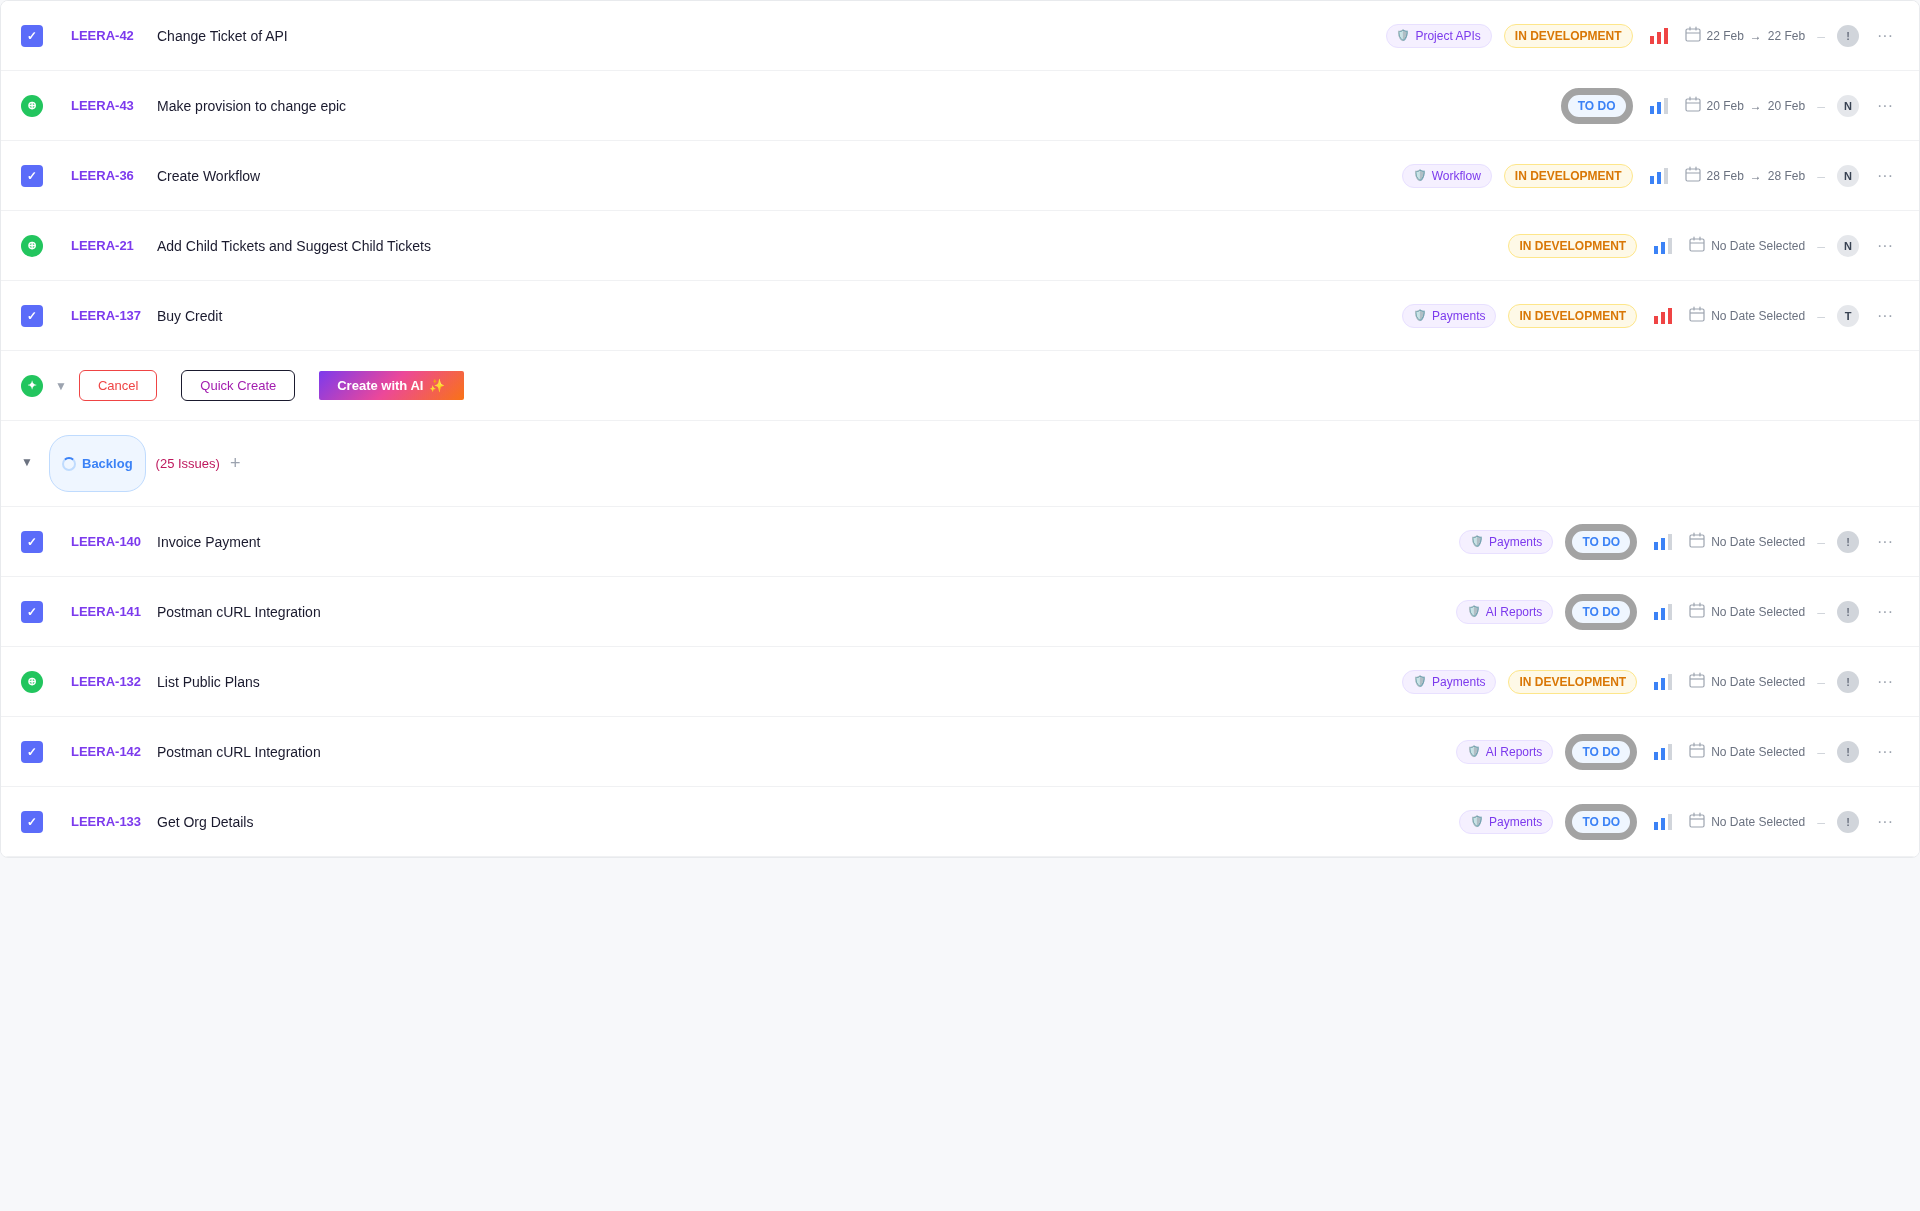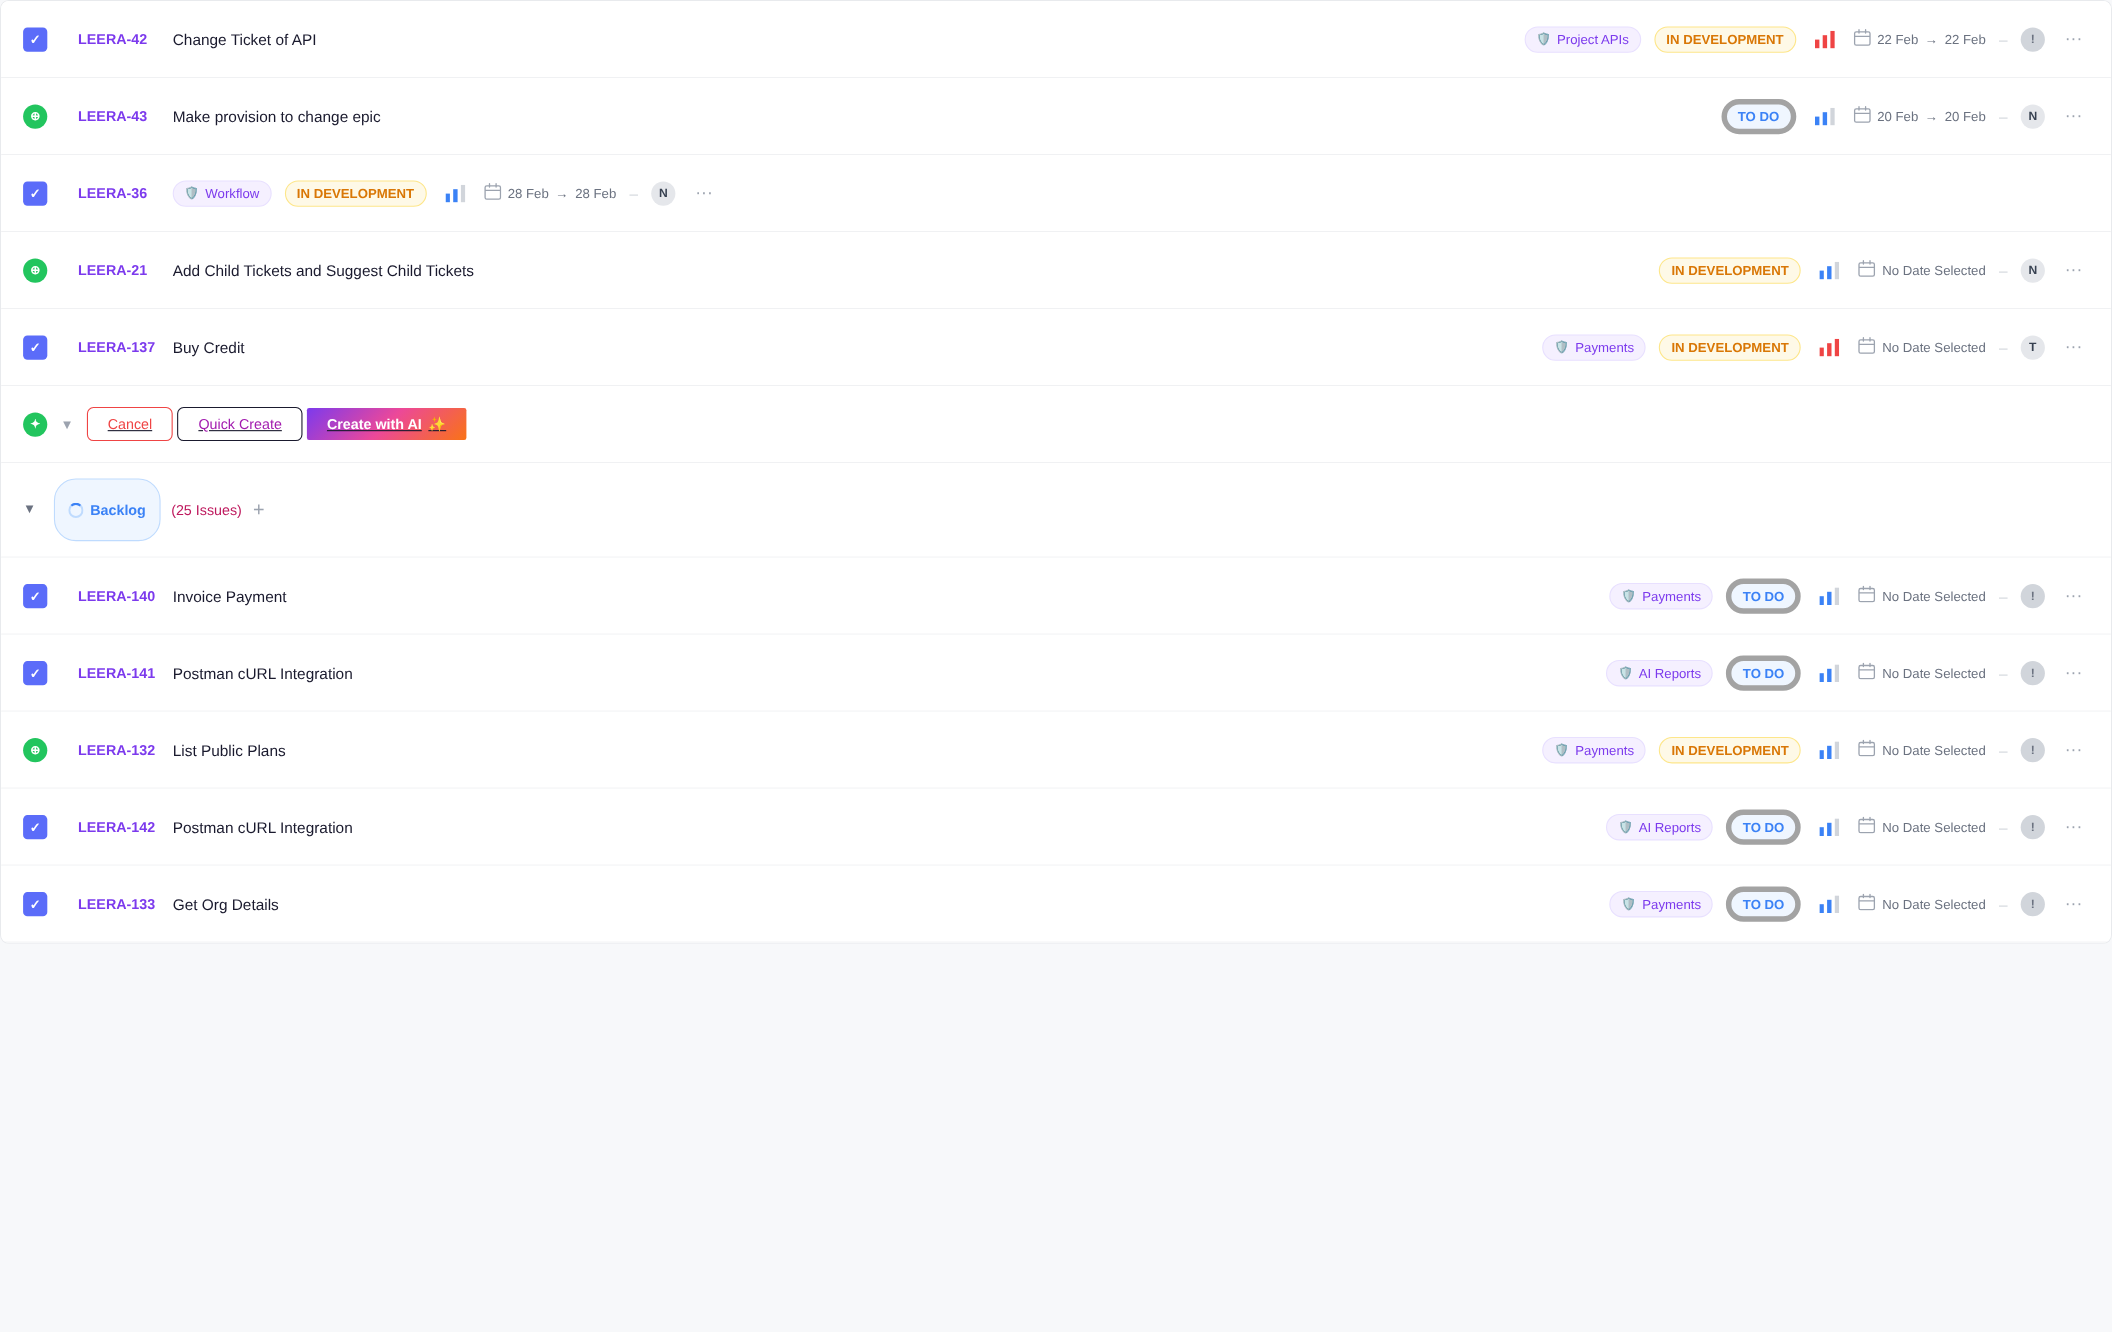--- a/index.html
+++ b/index.html
@@ -77,21 +77,21 @@
       white-space: nowrap;
     }
     .status-in-dev {
       background: #fef9e7;
       color: #d97706;
       border: 1px solid #fde68a;
     }
     .status-todo {
       background: #eff6ff;
       color: #3b82f6;
-      border: 5px solid #a3a3a3;
+      border: 7px solid #a3a3a3;
     }
     .priority-icon {
       width: 28px; height: 28px;
       display: flex; align-items: center; justify-content: center;
       cursor: pointer;
     }
     .date-section {
       display: flex;
       align-items: center;
       gap: 6px;
@@ -131,22 +131,21 @@
     }
     .create-placeholder {
       flex: 1;
       color: #9ca3af;
       font-size: 14px;
       font-style: italic;
     }
     .create-actions {
       display: flex;
       align-items: center;
-      gap: 4px;
-      text-decoration: underline;
+      gap: 24px;
     }
     .btn-cancel {
       padding: 7px 18px;
       border-radius: 6px;
       border: 1.5px solid #ef4444;
       color: #ef4444;
       background: #fff;
       font-size: 13px;
       font-weight: 500;
       cursor: pointer;
@@ -284,20 +283,21 @@
     <span>→</span>
     <span>20 Feb</span>
   </div>
     <span class="dash">–</span>
     <div class="avatar-circle">N</div>
     <span class="more-btn">···</span>
   </div>
       <div class="task-row">
     <div class="icon-blue-check">✓</div>
     <span class="task-id">LEERA-36</span>
+    <span class="task-title">Create Workflow</span>
     <div class="tag-badge">
     <span class="tag-icon">🛡️</span>
     <span>Workflow</span>
   </div>
     <span class="status-badge status-in-dev">IN DEVELOPMENT</span>
     <div class="priority-icon">
           <svg width="18" height="16" viewBox="0 0 18 16">
             <rect x="0" y="8" width="4" height="8" fill="#3b82f6"></rect>
             <rect x="7" y="4" width="4" height="12" fill="#3b82f6"></rect>
             <rect x="14" y="0" width="4" height="16" fill="#d1d5db"></rect>

